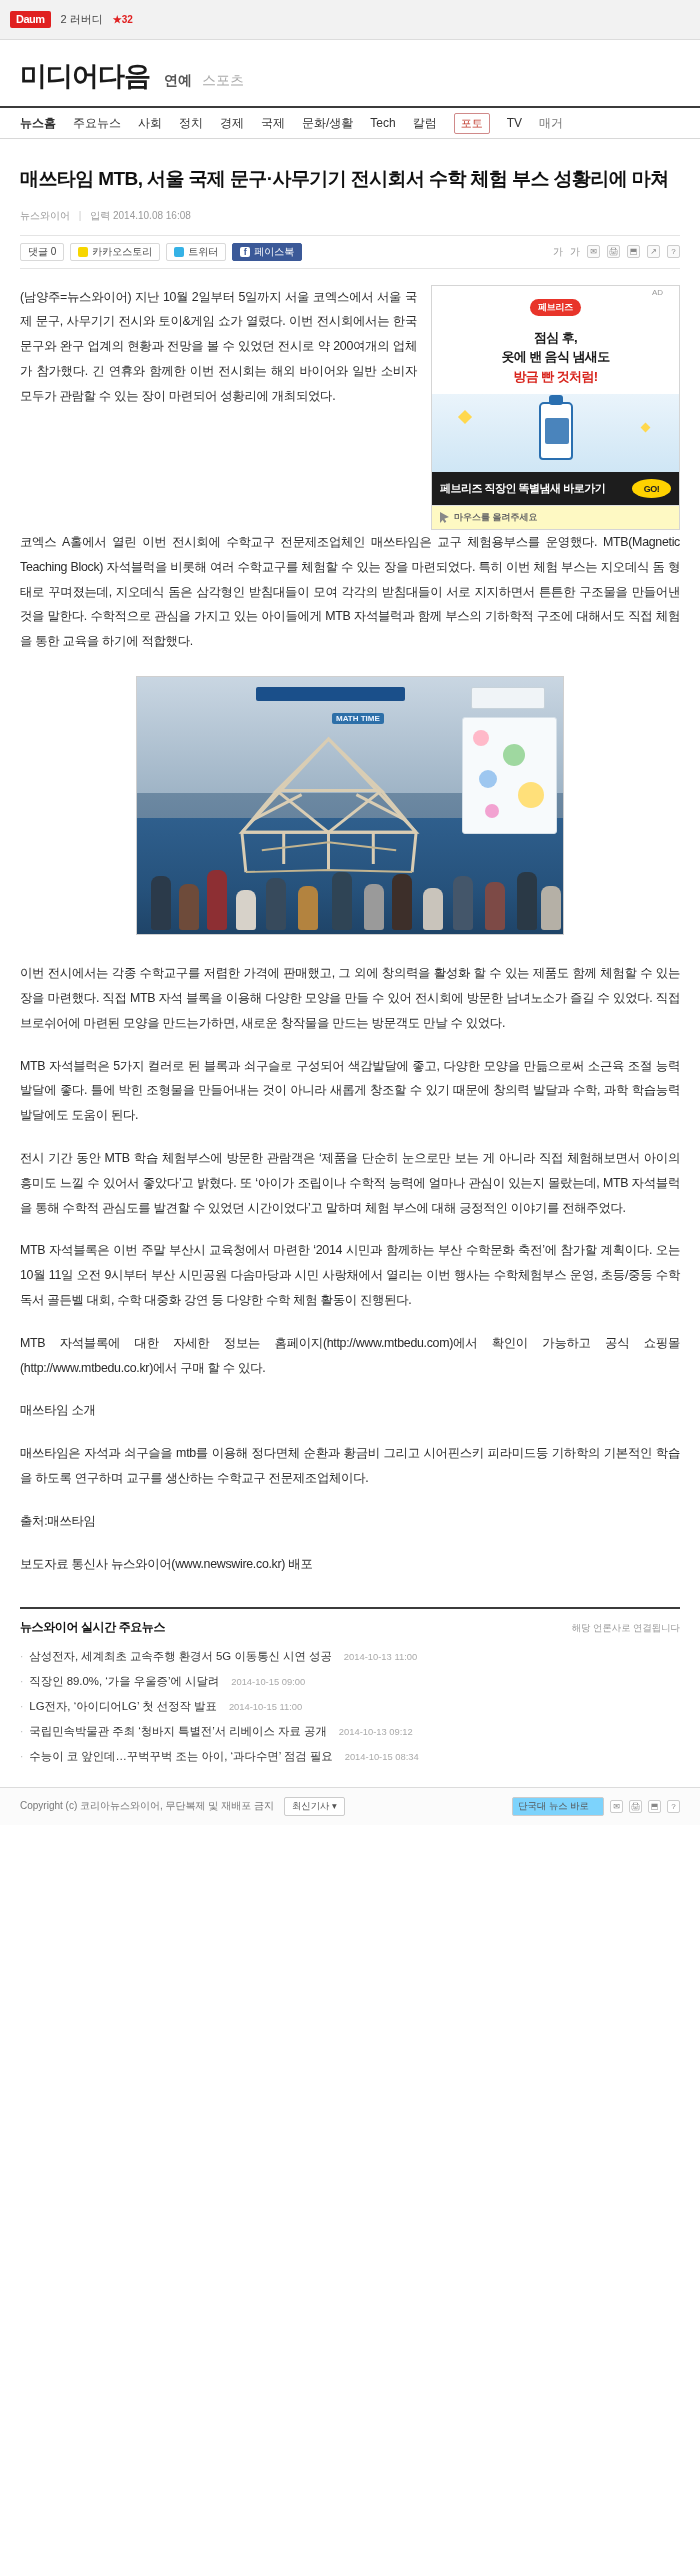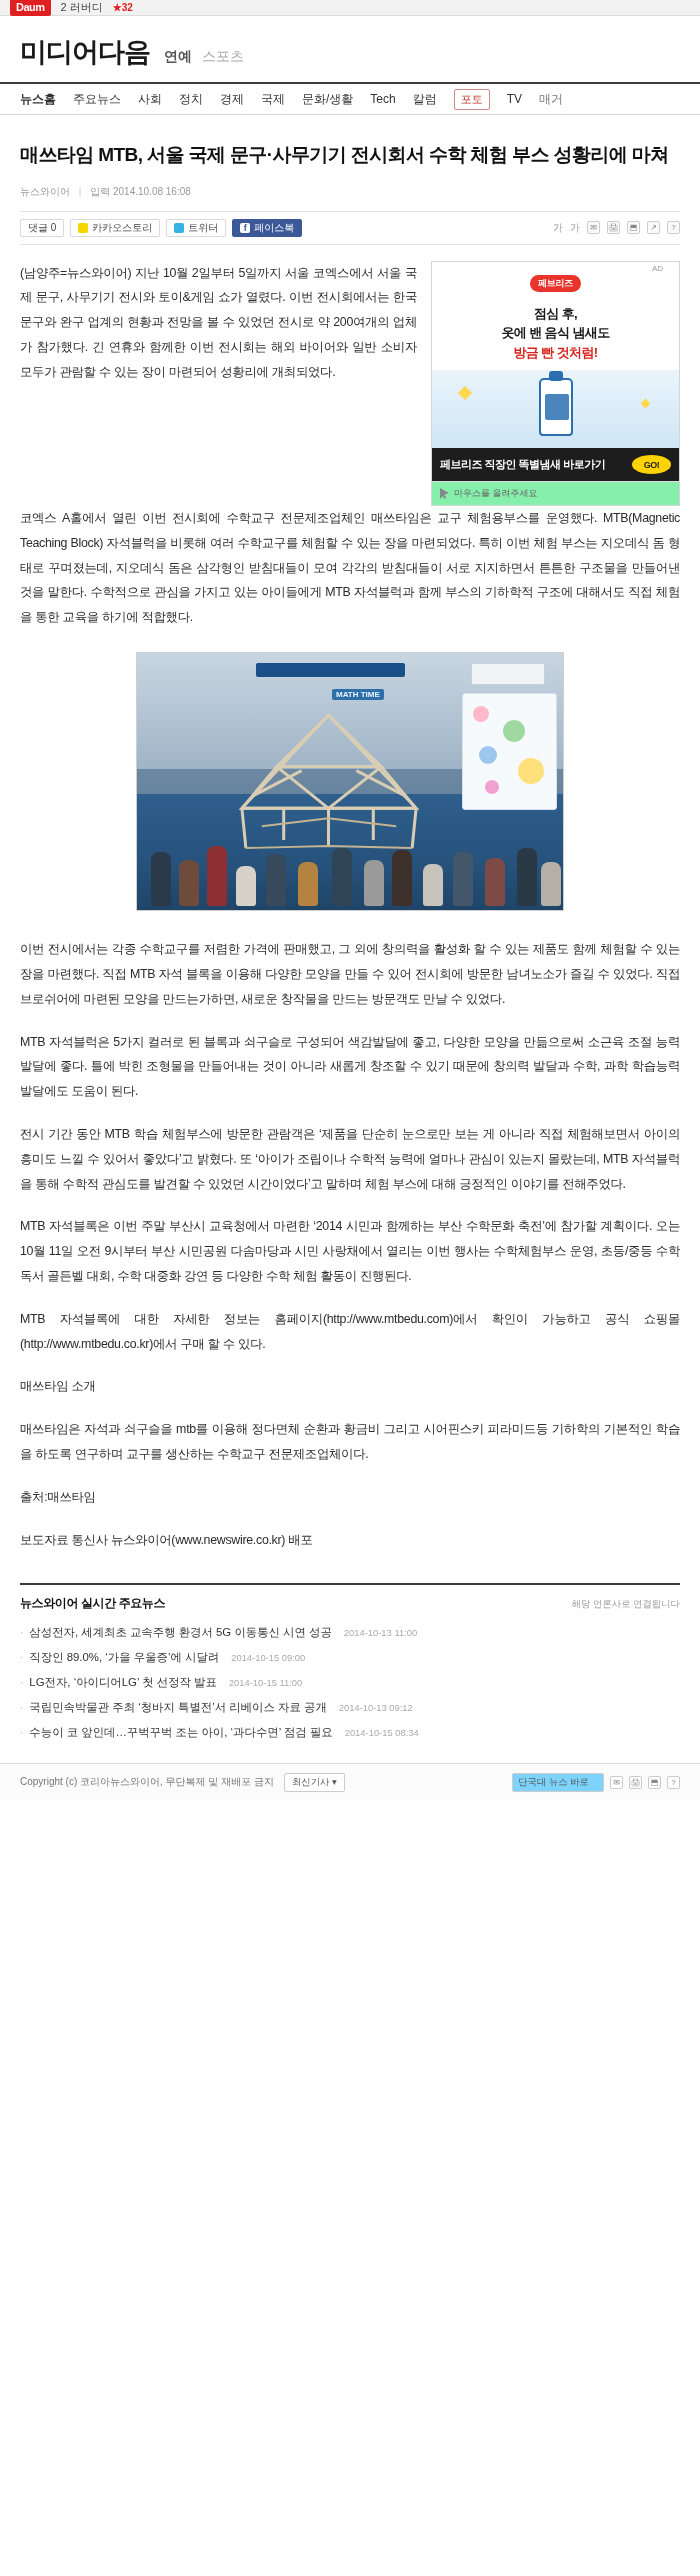--- a/index.html
+++ b/index.html
@@ -8,21 +8,21 @@
     width: 700px;
     background: #ffffff;
     font-family: "Liberation Sans", sans-serif;
     color: #333;
     -webkit-font-smoothing: antialiased;
   }
   .page { width:700px; position:relative; }
 
   
   .topbar {
-    height: 16px;
+    height: 40px;
     background: #f2f2f2;
     border-bottom: 1px solid #dcdcdc;
     display: flex;
     align-items: center;
     padding: 0 10px;
     gap: 10px;
   }
   .daum-logo {
     background: #e02020;
     color: #fff;
@@ -188,22 +188,22 @@
   .ad-strip {
     background:#1d1d1d; color:#fff; font-size:11px; font-weight:bold;
     padding:7px 8px; display:flex; align-items:center; justify-content:space-between;
     letter-spacing:-0.5px;
   }
   .ad-go {
     background:#ffd200; color:#222; border-radius:50%; width:39px; height:19px;
     font-size:9px; display:flex; align-items:center; justify-content:center; font-weight:bold;
   }
   .ad-foot {
-    background:#86efac; font-size:9px; color:#666; padding:5px 8px;
-    display:flex; align-items:center; gap:5px; border-top:1px solid #e0e0e0;
+    background:#fef9c3; font-size:9px; color:#666; padding:5px 8px;
+    display:flex; align-items:center; gap:5px; border-top:1px solid #e0e0e0;font-weight:bold;
   }
   .ad-cursor { width:9px; height:11px; background:#888; clip-path: polygon(0 0,0 100%,30% 72%,52% 100%,70% 86%,48% 60%,100% 46%); }
 
   
   .photo-wrap { margin: 22px 0 26px 0; display:flex; justify-content:center; }
   .photo {
     width: 428px; height: 259px; position: relative; overflow: hidden;
     background: linear-gradient(180deg,#8aa6bd 0%, #6f8ba4 40%, #4f6e8c 100%);
     border: 1px solid #cfcfcf;
   }

